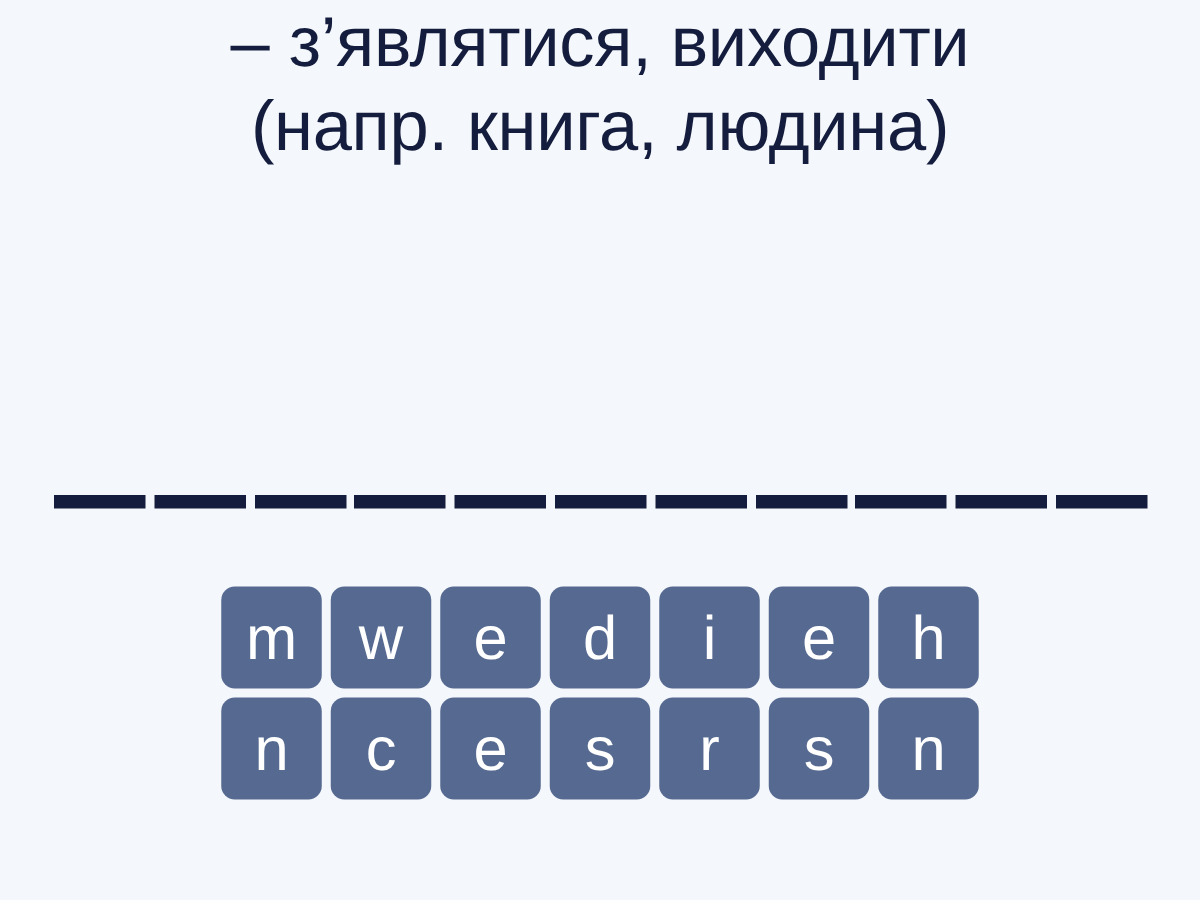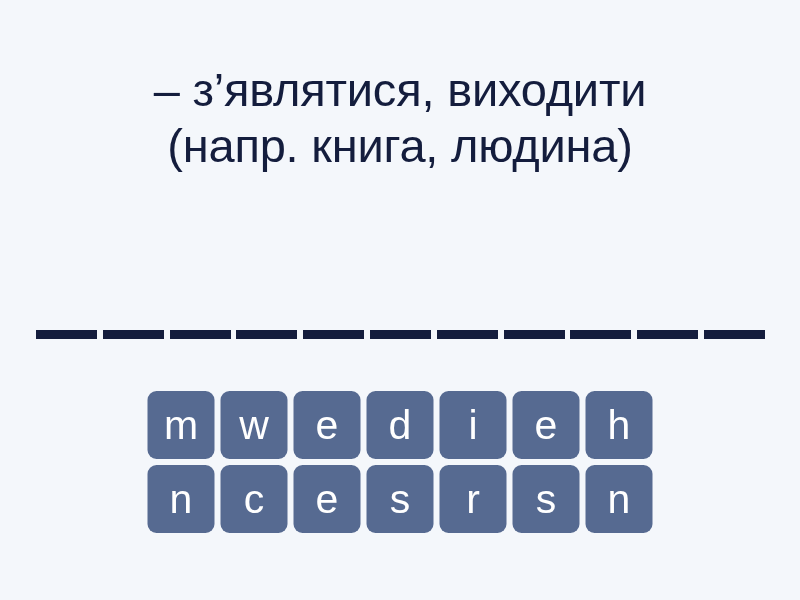--- a/index.html
+++ b/index.html
@@ -19,21 +19,20 @@
   .stage {
     position: absolute;
     inset: 0;
     display: flex;
     flex-direction: column;
     align-items: center;
   }
 
   
   .clue {
-    margin-top: 62px;
     width: 740px;
     text-align: center;
     color: #141d3d;
     font-size: 47px;
     font-weight: 400;
     line-height: 1.20;
     letter-spacing: -0.2px;
     white-space: pre-line;
   }
 

